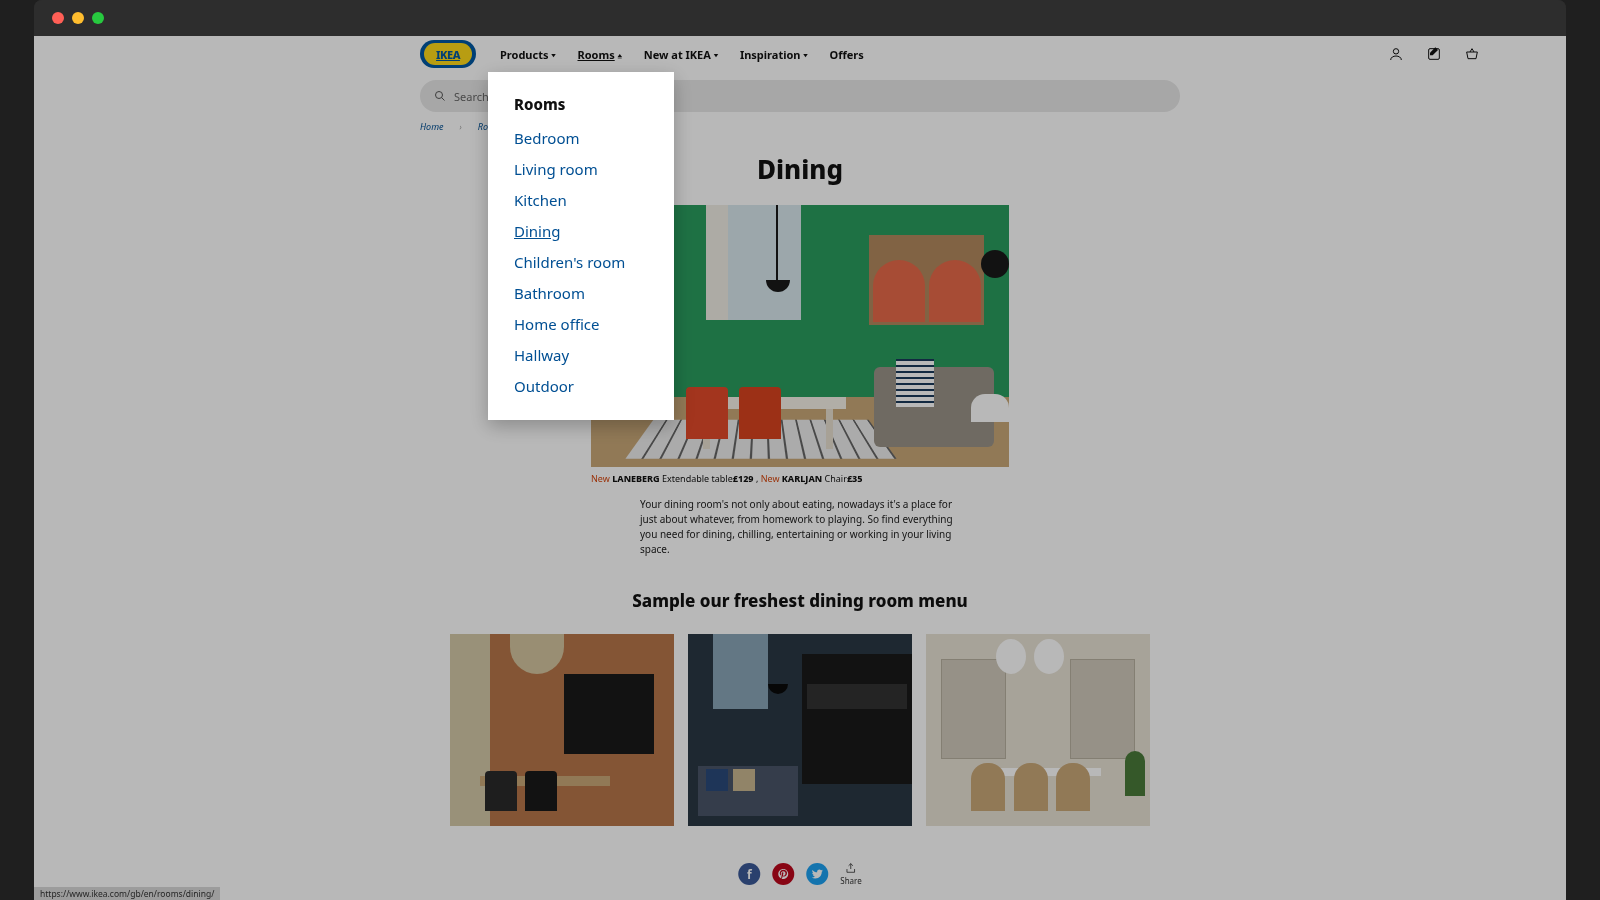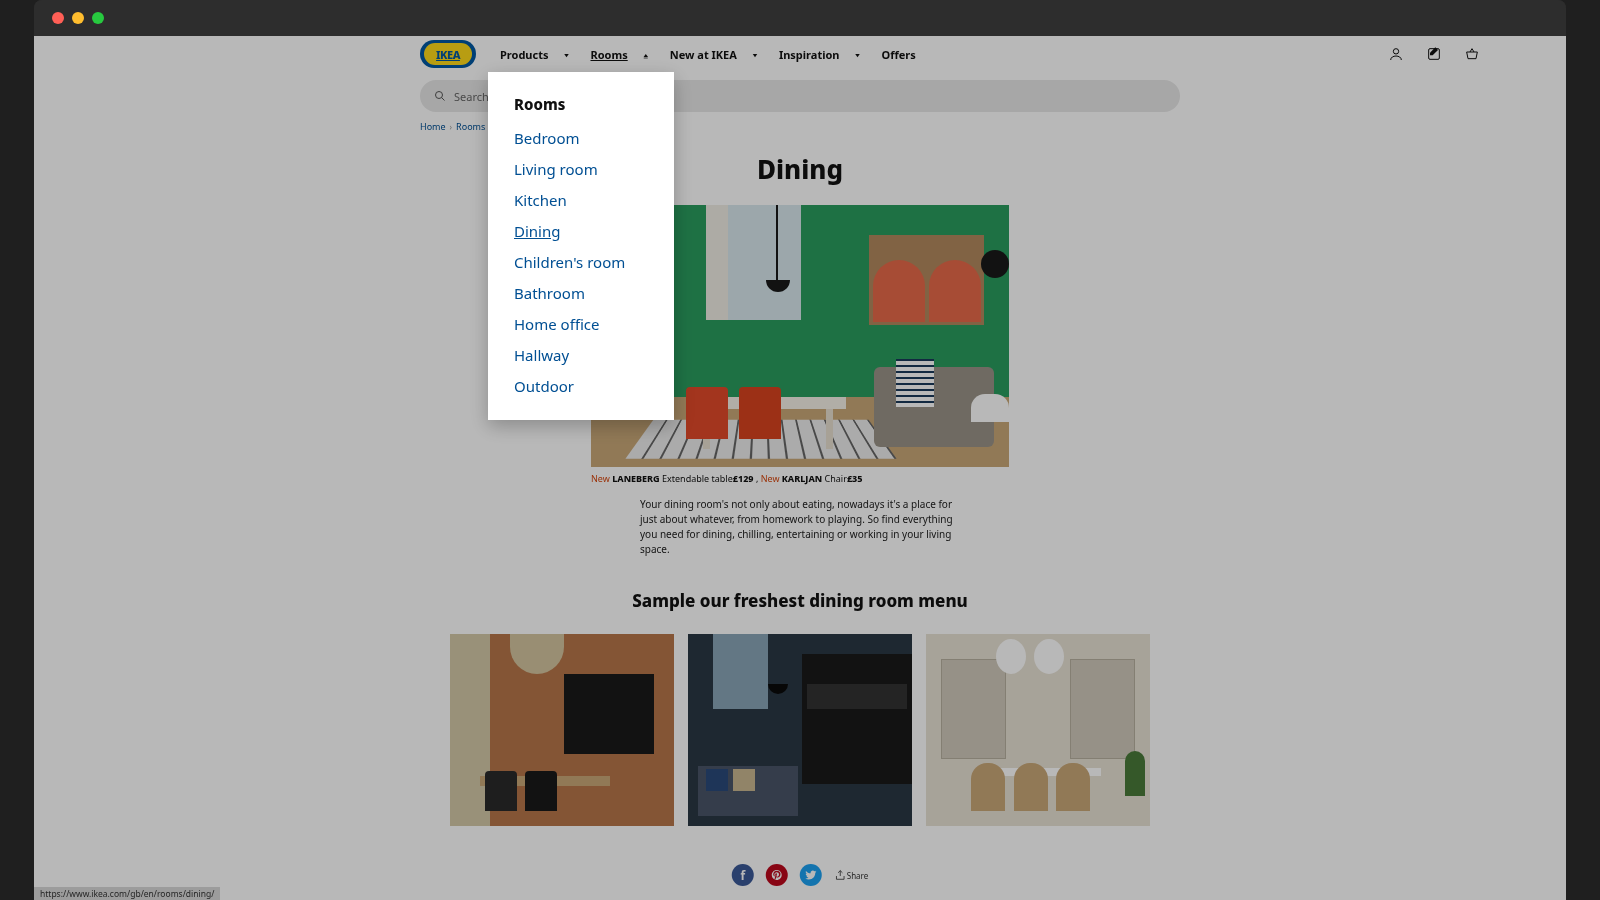--- a/index.html
+++ b/index.html
@@ -9,32 +9,32 @@
 .dot { width: 12px; height: 12px; border-radius: 50%; }
 .dot.red { background: #ff5f56; } .dot.yellow { background: #ffbd2e; } .dot.green { background: #27c93f; }
 .viewport { position: absolute; top: 36px; left: 0; right: 0; bottom: 0; background: #fff; }
 .overlay { position: absolute; inset: 0; background: rgba(0,0,0,0.28); pointer-events: none; z-index: 5; }
 
 .header { height: 36px; background: #fff; display: flex; align-items: center; padding: 0 24px; }
 .header-inner { width: 760px; margin: 0 auto; display: flex; align-items: center; height: 100%; position: relative; }
 .logo { width: 56px; height: 28px; background: #0058a3; border-radius: 14px; display: flex; align-items: center; justify-content: center; margin-right: 24px; }
 .logo-inner { width: 48px; height: 22px; background: #ffda1a; border-radius: 11px; display: flex; align-items: center; justify-content: center; font-weight: 800; font-size: 11px; color: #0058a3; letter-spacing: -0.5px; text-decoration: underline; }
 .nav { display: flex; gap: 22px; align-items: center; }
-.nav-item { font-size: 11px; font-weight: 700; color: #111; cursor: pointer; display: flex; align-items: center; gap: 16px; }
+.nav-item { font-size: 11px; font-weight: 700; color: #111; cursor: pointer; display: flex; align-items: center; gap: 3px; }
 .nav-item.active { text-decoration: underline; }
 .chev { font-size: 8px; transform: scaleY(0.7); }
 .header-icons { position: absolute; right: -300px; display: flex; gap: 22px; align-items: center; }
 .hicon { width: 16px; height: 16px; cursor: pointer; display: flex; align-items: center; justify-content: center; }
 .hicon svg { width: 16px; height: 16px; stroke: #111; fill: none; stroke-width: 1.5; }
 
 .searchbar-row { padding: 8px 0 4px; }
 .searchbar { width: 760px; margin: 0 auto; height: 32px; background: #e8e8e8; border-radius: 28px; display: flex; align-items: center; padding: 0 14px; color: #666; font-size: 11px; gap: 8px; }
 .searchbar svg { width: 12px; height: 12px; stroke: #555; stroke-width: 2; fill: none; }
 
-.breadcrumb { width: 760px; margin: 4px auto 0; font-size: 9px; display: flex; gap: 4px; align-items: center; }
+.breadcrumb { width: 760px; margin: 4px auto 0; font-size: 9px; display: flex; gap: 16px; align-items: center; font-style: italic; }
 .breadcrumb a { color: #004f93; text-decoration: none; cursor: pointer; }
 .breadcrumb .sep { color: #999; font-size: 8px; }
 .breadcrumb .cur { color: #555; }
 
 .page-title { text-align: center; font-size: 26px; font-weight: 800; color: #111; margin-top: 18px; }
 
 .hero { width: 418px; margin: 18px auto 0; }
 .hero-img { width: 418px; height: 262px; background: #2a9d5f; position: relative; overflow: hidden; }
 .hero-wall-panel { position: absolute; top: 30px; right: 25px; width: 115px; height: 90px; background: #b38a5f; }
 .hero-arch1 { position: absolute; top: 55px; right: 28px; width: 52px; height: 62px; background: #e86a4a; border-radius: 26px 26px 0 0; }
@@ -90,21 +90,21 @@
 .card3 .pend2 { position:absolute; top:5px; left:108px; width:30px; height:35px; background:#fff; border-radius:50%;}
 .card3 .tbl { position:absolute; bottom:50px; left:55px; width:120px; height:8px; background:#fff;}
 .card3 .wch { position:absolute; bottom:15px; left:45px; width:34px; height:48px; background:#c9a878; border-radius:16px 16px 0 0;}
 .card3 .wch2 { position:absolute; bottom:15px; left:88px; width:34px; height:48px; background:#c9a878; border-radius:16px 16px 0 0;}
 .card3 .wch3 { position:absolute; bottom:15px; left:130px; width:34px; height:48px; background:#c9a878; border-radius:16px 16px 0 0;}
 .card3 .plant { position:absolute; bottom:30px; right:5px; width:20px; height:45px; background:#4a7a3a; border-radius:10px 10px 0 0;}
 
 .sharebar { position: absolute; bottom: 14px; left: 50%; transform: translateX(-50%); display: flex; gap: 12px; align-items: center; }
 .sbtn { width: 22px; height: 22px; border-radius: 50%; display: flex; align-items: center; justify-content: center; cursor: pointer; color: #fff; font-size: 12px; font-weight: 700; }
 .fb { background: #3b5998; } .pin { background: #bd081c; } .tw { background: #1da1f2; }
-.share-box { display: flex; align-items: center; font-size: 8px; color: #333; cursor: pointer; }
+.share-box { display: flex; flex-direction: column; align-items: center; font-size: 8px; color: #333; cursor: pointer; }
 .share-box svg { width: 13px; height: 13px; stroke: #333; fill: none; stroke-width: 1.5; }
 
 .status { position: absolute; bottom: 0; left: 0; background: #d8d8d8; color: #333; font-size: 8.5px; padding: 1px 6px; }
 
 .dropdown { position: absolute; top: 36px; left: 50%; margin-left: -312px; width: 186px; background: #fff; z-index: 20; box-shadow: 0 6px 18px rgba(0,0,0,0.25); padding: 22px 26px 24px; }
 .dd-title { font-size: 15px; font-weight: 800; color: #111; margin-bottom: 14px; }
 .dd-list { display: flex; flex-direction: column; gap: 11px; }
 .dd-item { font-size: 15px; font-weight: 400; color: #004f93; cursor: pointer; }
 .dd-item.active { text-decoration: underline; }
 </style>

